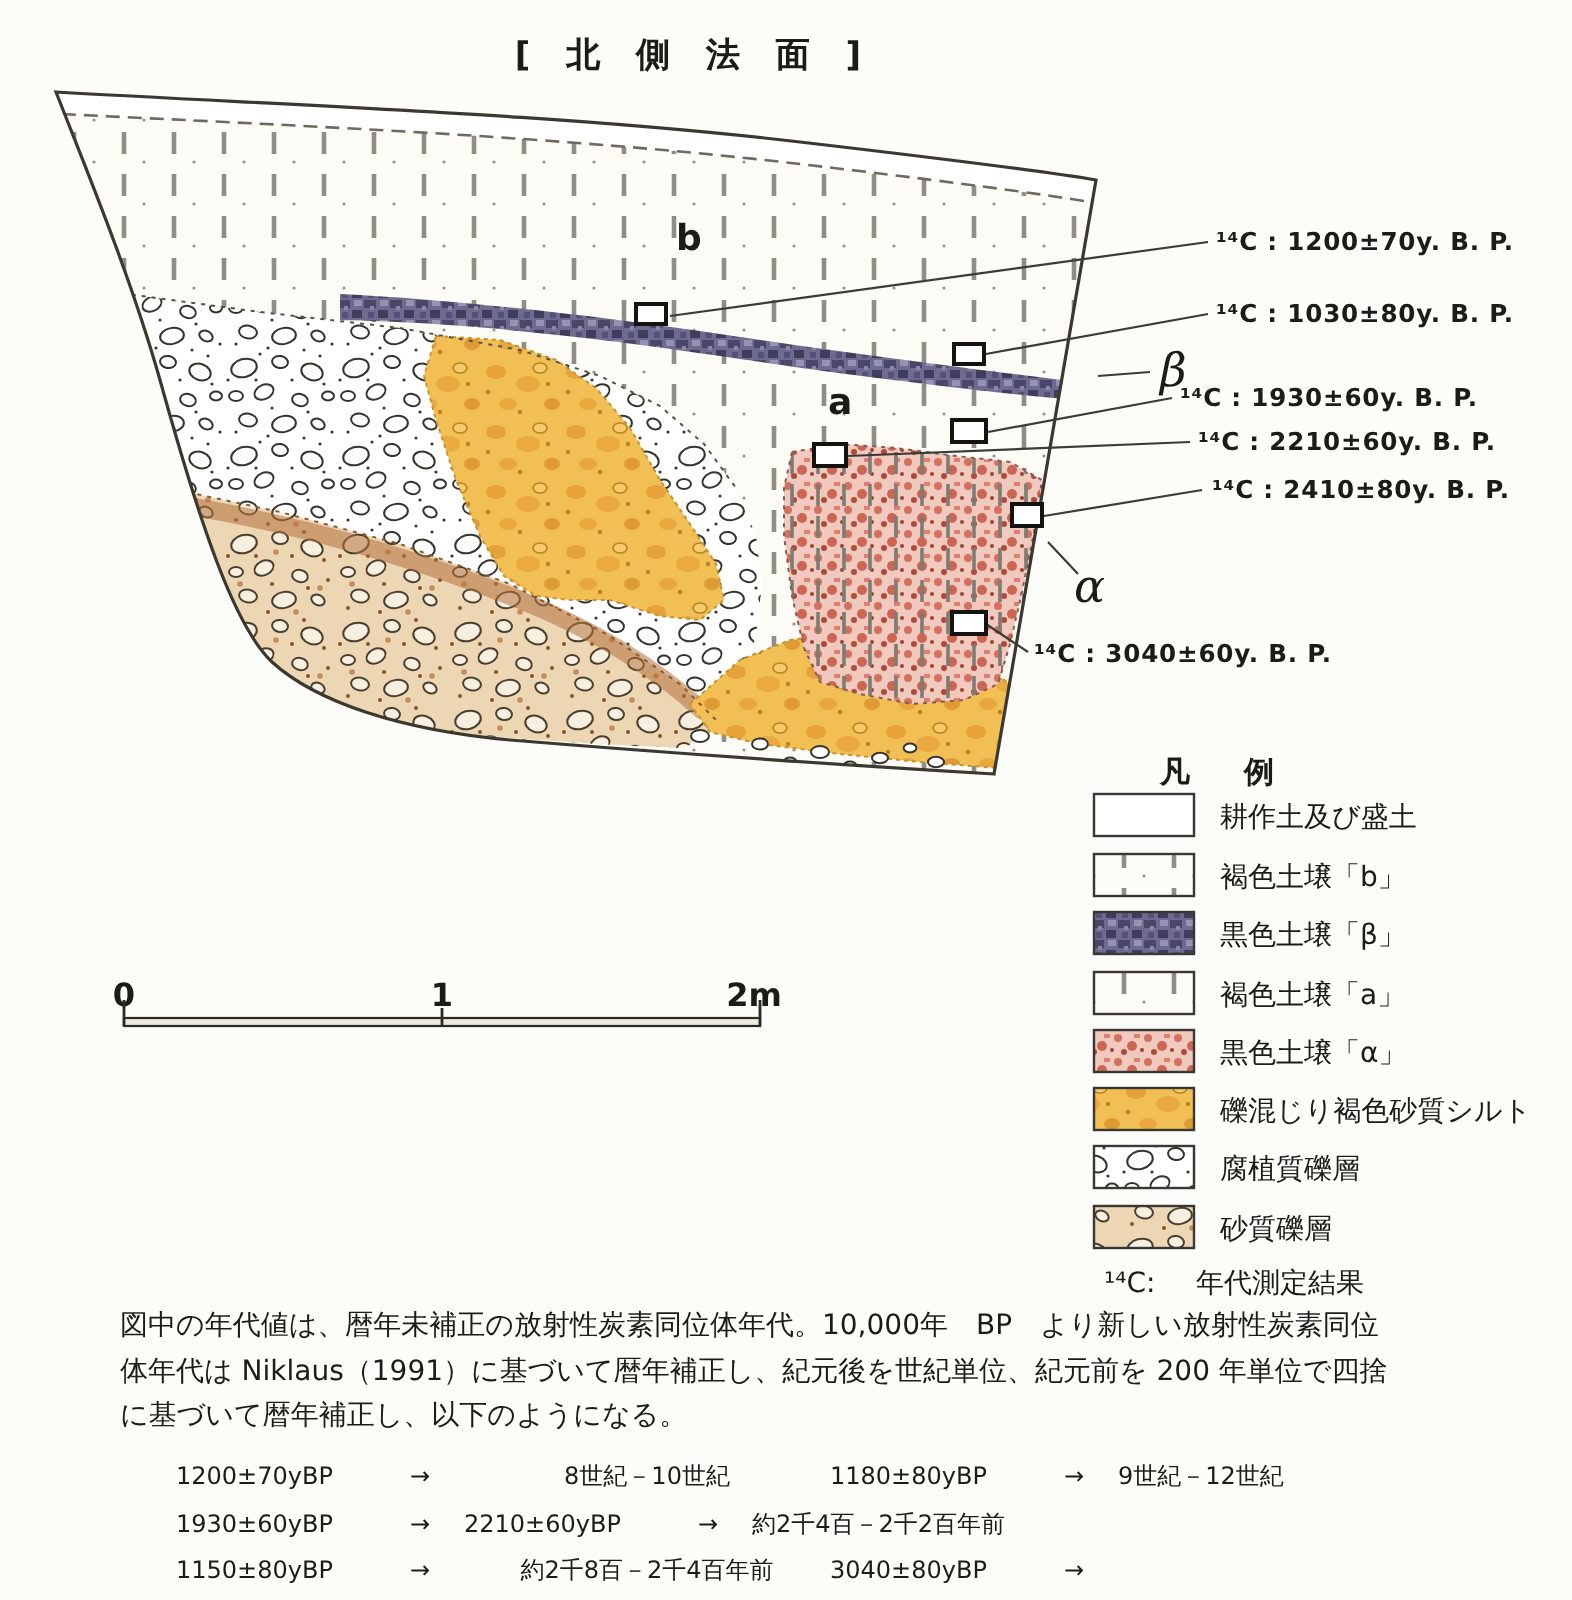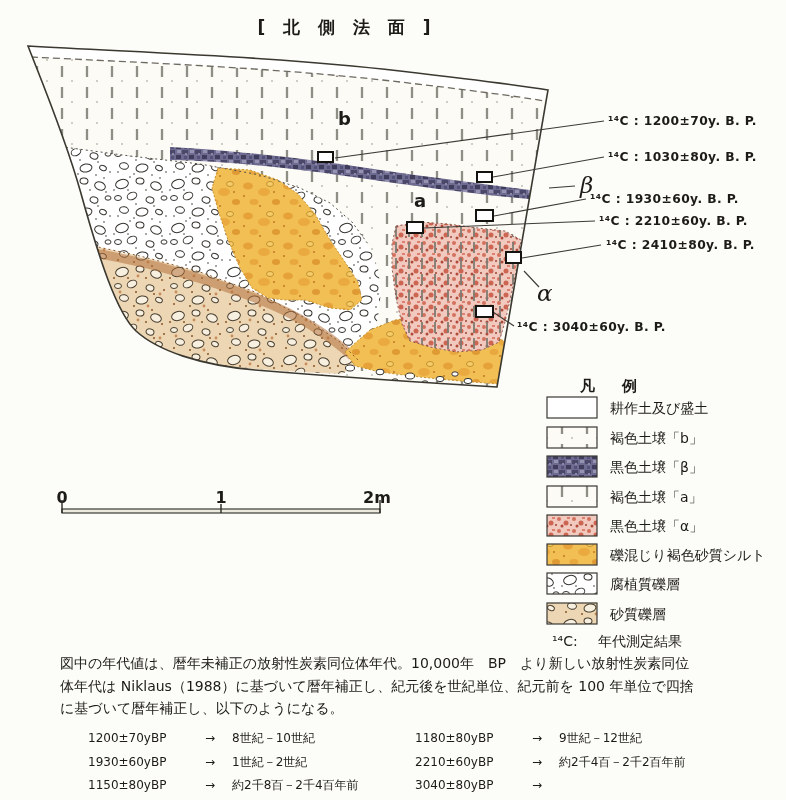--- a/index.html
+++ b/index.html
@@ -22,21 +22,21 @@
     position:absolute;left:60px;top:652px;width:690px;
     font-size:14px;line-height:22.5px;font-weight:400;white-space:nowrap;
   }
   .conv-table{
     position:absolute;left:88px;top:727px;width:660px;
     font-size:12px;line-height:23.5px;font-weight:500;
   }
   .conv-row{display:flex;white-space:nowrap;}
   .cell-bp{width:100px;display:inline-block;}
   .cell-arrow{width:44px;display:inline-block;text-align:center;}
-  .cell-result-l{width:183px;display:inline-block;}
+  .cell-result-l{width:183px;display:inline-block;text-align:center;}
   .cell-result-r{display:inline-block;}
 </style>
 </head>
 <body>
 
 
 
 <svg width="786" height="650" viewBox="0 0 786 650">
   <defs>
 
@@ -277,38 +277,37 @@
     <text class="legend-label" x="610" y="619">砂質礫層</text>
 
     <text class="legend-label" x="552" y="646">¹⁴C:</text>
     <text class="legend-label" x="598" y="646">年代測定結果</text>
   </g>
 </svg>
 
 
 <div class="explain">
   <div>図中の年代値は、暦年未補正の放射性炭素同位体年代。10,000年　BP　より新しい放射性炭素同位</div>
-  <div>体年代は Niklaus（1988）に基づいて暦年補正し、紀元後を世紀単位、紀元前を 100 年単位で四捨</div>
+  <div>体年代は Niklaus（1991）に基づいて暦年補正し、紀元後を世紀単位、紀元前を 200 年単位で四捨</div>
   <div>に基づいて暦年補正し、以下のようになる。</div>
 </div>
 
 
 <div class="conv-table">
   <div class="conv-row">
     <span class="cell-bp">1200±70yBP</span>
     <span class="cell-arrow">→</span>
     <span class="cell-result-l">8世紀－10世紀</span>
     <span class="cell-bp">1180±80yBP</span>
     <span class="cell-arrow">→</span>
     <span class="cell-result-r">9世紀－12世紀</span>
   </div>
   <div class="conv-row">
     <span class="cell-bp">1930±60yBP</span>
     <span class="cell-arrow">→</span>
-    <span class="cell-result-l">1世紀－2世紀</span>
     <span class="cell-bp">2210±60yBP</span>
     <span class="cell-arrow">→</span>
     <span class="cell-result-r">約2千4百－2千2百年前</span>
   </div>
   <div class="conv-row">
     <span class="cell-bp">1150±80yBP</span>
     <span class="cell-arrow">→</span>
     <span class="cell-result-l">約2千8百－2千4百年前</span>
     <span class="cell-bp">3040±80yBP</span>
     <span class="cell-arrow">→</span>

